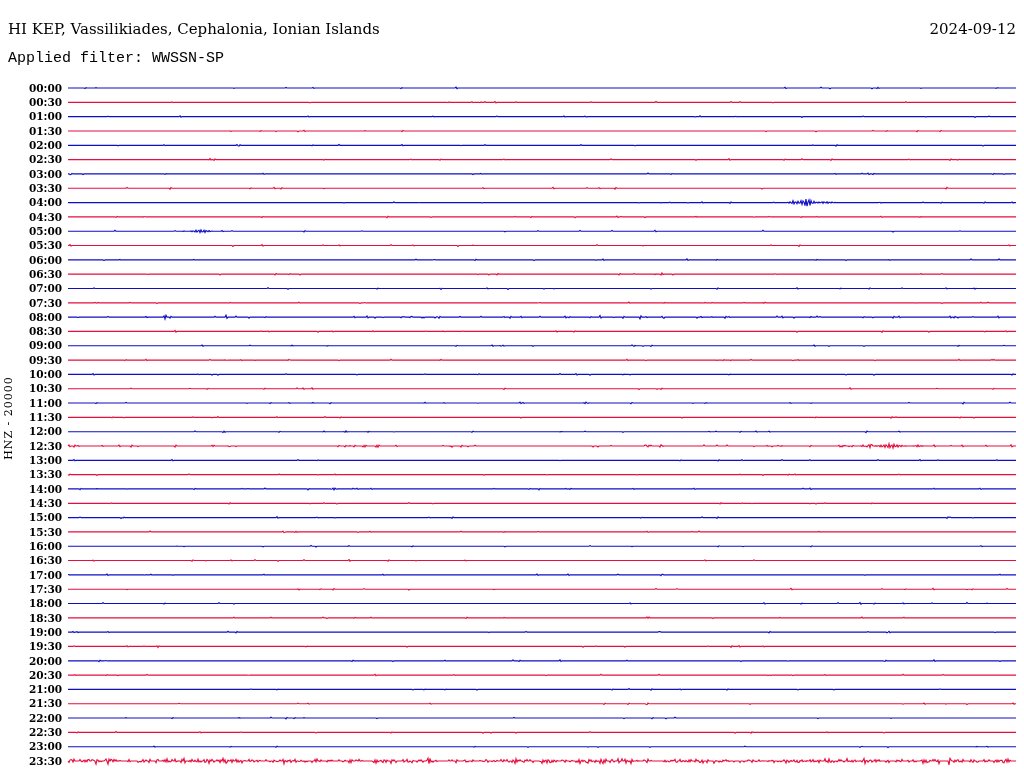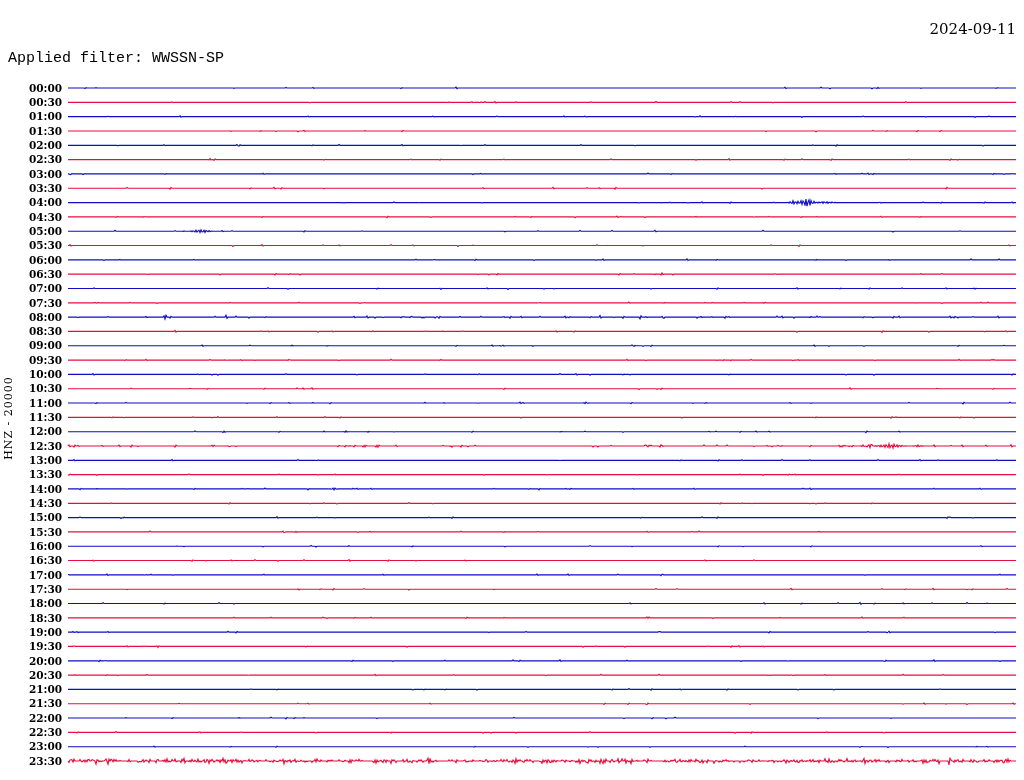--- a/index.html
+++ b/index.html
@@ -14,21 +14,22 @@
     position:absolute;left:8px;top:418px;transform:translate(-50%,-50%) rotate(-90deg);
     font-size:11px;color:#000;white-space:nowrap;letter-spacing:1px;
   }
   svg{position:absolute;left:0;top:0;}
   svg text{font-family:"DejaVu Serif","Liberation Serif",serif;font-weight:bold;}
 </style>
 </head>
 <body>
 
 <div id="screen">
-  <div class="hdr-date">2024-09-11</div>
+  <div class="hdr-title">HI KEP, Vassilikiades, Cephalonia, Ionian Islands</div>
+  <div class="hdr-date">2024-09-12</div>
   <div class="hdr-filter">Applied filter: WWSSN-SP</div>
   <div class="chan-label">HNZ - 20000</div>
   <svg id="drum" width="1024" height="780" viewBox="0 0 1024 780">
       <path d="M68 88.0L84 88.0L85 88.6L86 87.6L87 88.0L95 88.0L96 87.6L97 88.0L233 88.0L234 88.4L235 88.0L285 88.0L286 87.5L287 88.0L312 88.0L313 87.5L314 88.4L315 88.0L400 88.0L401 88.6L402 87.6L403 88.0L455 88.0L456 87.1L457 88.6L458 88.0L784 88.0L785 87.3L786 88.5L787 88.0L820 88.0L821 87.2L822 88.0L829 88.0L830 88.7L831 88.0L871 88.0L872 88.7L873 88.0L876 88.0L877 88.6L878 87.4L879 88.4L880 88.0L920 88.0L921 88.4L922 88.0L994 88.0L995 88.0L996 88.4L997 87.8L998 87.8L999 88.0L1000 88.0L1016 88.0" fill="none" stroke="#0e0ec4" stroke-width="1.15"></path>
       <text x="62" y="91.7" text-anchor="end" font-size="10.5" fill="#000000">00:00</text>
       <path d="M68 102.3L171 102.3L172 101.9L173 102.6L174 102.3L309 102.3L310 102.9L311 102.3L447 102.3L448 102.7L449 102.0L450 102.3L471 102.3L472 101.8L473 102.7L474 102.3L479 102.3L480 102.7L481 102.0L482 102.3L484 102.3L485 101.7L486 102.3L494 102.3L495 101.5L496 102.9L497 102.3L515 102.3L516 101.9L517 102.3L590 102.3L591 101.9L592 102.3L655 102.3L656 101.5L657 102.3L730 102.3L731 101.6L732 102.3L739 102.3L740 101.7L741 102.3L772 102.3L773 102.9L774 102.3L905 102.3L906 101.7L907 102.7L908 102.3L1016 102.3" fill="none" stroke="#e60e3e" stroke-width="1.15"></path>
       <text x="62" y="106.0" text-anchor="end" font-size="10.5" fill="#000000">00:30</text>
       <path d="M68 116.6L107 116.6L108 116.3L109 116.6L179 116.6L180 115.9L181 117.2L182 116.6L307 116.6L308 115.9L309 117.1L310 116.6L432 116.6L433 116.2L434 116.9L435 116.6L496 116.6L497 116.1L498 116.6L563 116.6L564 116.0L565 117.1L566 116.6L583 116.6L584 116.6L585 116.2L586 116.9L587 116.9L588 116.6L589 116.6L694 116.6L695 117.2L696 116.6L697 116.6L698 116.6L699 116.7L700 115.8L701 116.8L702 116.6L703 116.6L735 116.6L736 116.3L737 116.9L738 116.6L801 116.6L802 117.5L803 116.6L862 116.6L863 116.1L864 116.6L925 116.6L926 117.1L927 116.6L974 116.6L975 117.5L976 116.6L988 116.6L989 116.2L990 116.6L1016 116.6" fill="none" stroke="#0e0ec4" stroke-width="1.15"></path>
       <text x="62" y="120.3" text-anchor="end" font-size="10.5" fill="#000000">01:00</text>
       <path d="M68 131.0L229 131.0L230 130.9L231 131.4L232 131.0L259 131.0L260 131.4L261 130.7L262 131.0L275 131.0L276 131.5L277 131.0L297 131.0L298 131.7L299 131.0L303 131.0L304 130.2L305 131.5L306 131.0L364 131.0L365 130.6L366 131.0L401 131.0L402 131.5L403 130.5L404 131.0L765 131.0L766 131.6L767 131.0L815 131.0L816 131.7L817 131.0L872 131.0L873 130.5L874 131.0L885 131.0L886 131.4L887 130.6L888 131.0L916 131.0L917 131.7L918 130.4L919 131.0L939 131.0L940 131.6L941 130.5L942 131.0L1016 131.0" fill="none" stroke="#e60e3e" stroke-width="1.15"></path>

